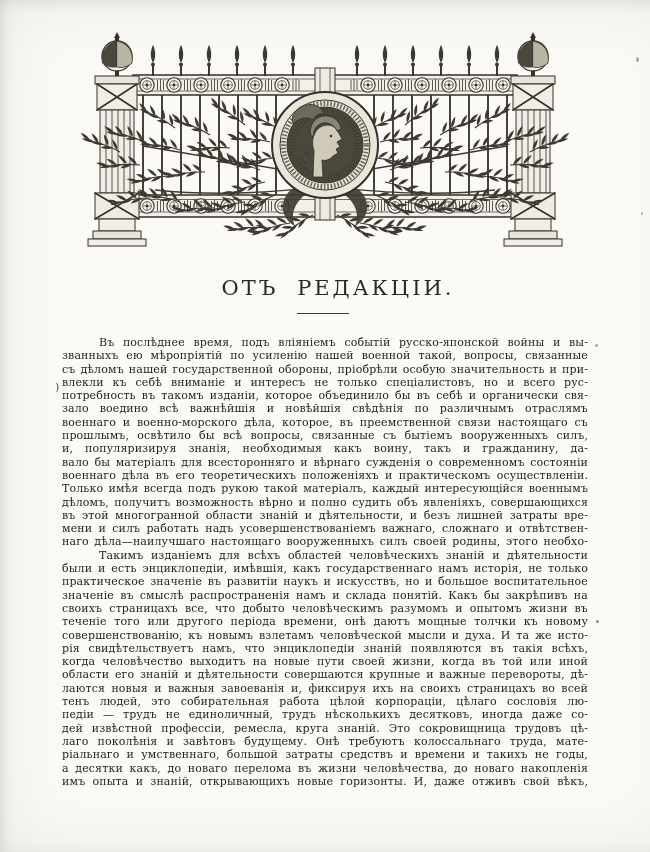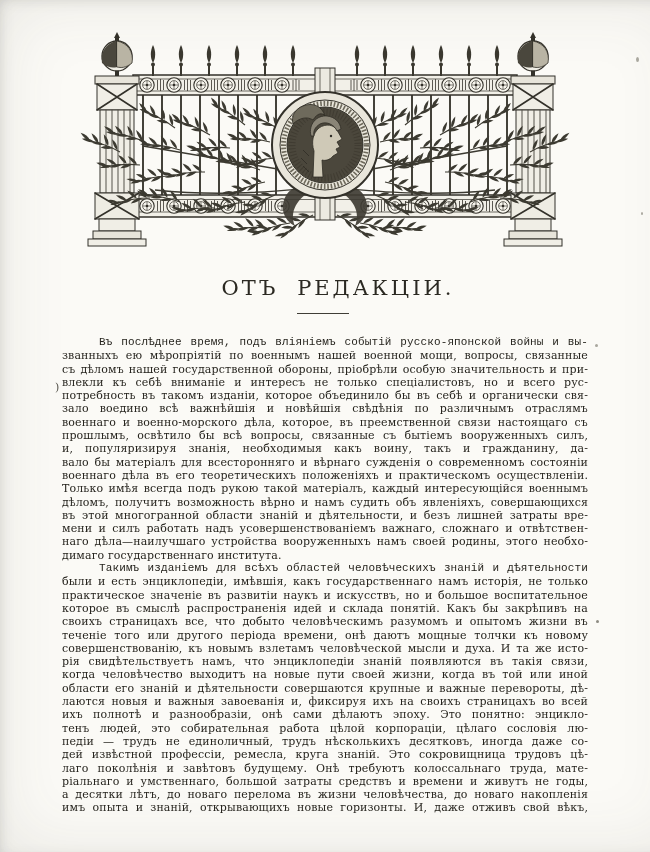--- a/index.html
+++ b/index.html
@@ -42,21 +42,21 @@
     font-size:11px;line-height:13.3px;
     letter-spacing:.12px;
     color:var(--ink);
   }
   .line{
     text-align:justify;
     text-align-last:justify;
     text-justify:inter-word;
     white-space:nowrap;
   }
-  .line.indent{ text-indent:37px;font-family:Liberation Mono, monospace; }
+  .line.indent{ text-indent:37px; }
   .line.flush-left{ text-align-last:left; white-space:normal; }
   .margin-mark{
     position:absolute;
     font-size:11px;color:#55534b;
   }
   .margin-paren{ left:55px; top:381px; }
   .margin-dot{
     left:596px; top:620px;
     width:3px;height:3px;border-radius:50%;
     background:#8d8b82;
@@ -272,56 +272,54 @@
       </g>
     </g>
   </svg>
 
   <div class="page-title">ОТЪ РЕДАКЦІИ.</div>
   <div class="title-rule"></div>
 
   <div class="body-text">
       <div>
         <div class="line indent">Въ послѣднее время, подъ вліяніемъ событій русско-японской войны и вы-</div>
-        <div class="line">званныхъ ею мѣропріятій по военнымъ нашей военной мощи, вопросы, связанные</div>
+        <div class="line">званныхъ ею мѣропріятій по усиленію нашей военной такой, вопросы, связанные</div>
         <div class="line">съ дѣломъ нашей государственной обороны, пріобрѣли особую значительность и при-</div>
         <div class="line">влекли къ себѣ вниманіе и интересъ не только спеціалистовъ, но и всего рус-</div>
         <div class="line">потребность въ такомъ изданіи, которое объединило бы въ себѣ и органически свя-</div>
         <div class="line">зало воедино всѣ важнѣйшія и новѣйшія свѣдѣнія по различнымъ отраслямъ</div>
         <div class="line">военнаго и военно-морского дѣла, которое, въ преемственной связи настоящаго съ</div>
         <div class="line">прошлымъ, освѣтило бы всѣ вопросы, связанные съ бытіемъ вооруженныхъ силъ,</div>
         <div class="line">и, популяризируя знанія, необходимыя какъ воину, такъ и гражданину, да-</div>
         <div class="line">вало бы матеріалъ для всесторонняго и вѣрнаго сужденія о современномъ состояніи</div>
         <div class="line">военнаго дѣла въ его теоретическихъ положеніяхъ и практическомъ осуществленіи.</div>
         <div class="line">Только имѣя всегда подъ рукою такой матеріалъ, каждый интересующійся военнымъ</div>
-        <div class="line">дѣломъ, получитъ возможность вѣрно и намъ судить объ явленіяхъ, совершающихся</div>
+        <div class="line">дѣломъ, получитъ возможность вѣрно и полно судить объ явленіяхъ, совершающихся</div>
         <div class="line">въ этой многогранной области знаній и дѣятельности, и безъ лишней затраты вре-</div>
         <div class="line">мени и силъ работать надъ усовершенствованіемъ важнаго, сложнаго и отвѣтствен-</div>
-        <div class="line">наго дѣла—наилучшаго устройства вооруженныхъ намъ своей родины, этого необхо-</div>
-        <div class="line flush-left">димаго государственнаго института.</div>
+        <div class="line">наго дѣла—наилучшаго настоящаго вооруженныхъ силъ своей родины, этого необхо-</div>
       </div>
       <div>
         <div class="line indent">Такимъ изданіемъ для всѣхъ областей человѣческихъ знаній и дѣятельности</div>
         <div class="line">были и есть энциклопедіи, имѣвшія, какъ государственнаго намъ исторія, не только</div>
         <div class="line">практическое значеніе въ развитіи наукъ и искусствъ, но и большое воспитательное</div>
-        <div class="line">которое въ смыслѣ распространенія идей и склада понятій. Какъ бы закрѣпивъ на</div>
+        <div class="line">значеніе въ смыслѣ распространенія намъ и склада понятій. Какъ бы закрѣпивъ на</div>
         <div class="line">своихъ страницахъ все, что добыто человѣческимъ разумомъ и опытомъ жизни въ</div>
         <div class="line">теченіе того или другого періода времени, онѣ даютъ мощные толчки къ новому</div>
         <div class="line">совершенствованію, къ новымъ взлетамъ человѣческой мысли и духа. И та же исто-</div>
-        <div class="line">рія свидѣтельствуетъ намъ, что энциклопедіи знаній появляются въ такія связи,</div>
+        <div class="line">рія свидѣтельствуетъ намъ, что энциклопедіи знаній появляются въ такія всѣхъ,</div>
         <div class="line">когда человѣчество выходитъ на новые пути своей жизни, когда въ той или иной</div>
         <div class="line">области его знаній и дѣятельности совершаются крупные и важные перевороты, дѣ-</div>
         <div class="line">лаются новыя и важныя завоеванія и, фиксируя ихъ на своихъ страницахъ во всей</div>
-        <div class="line">ихъ полнотѣ и разнообразіи, онѣ сами дѣлаютъ эпоху. Это понятно: энцикло-</div>
         <div class="line">тенъ людей, это собирательная работа цѣлой корпораціи, цѣлаго сословія лю-</div>
         <div class="line">педіи — трудъ не единоличный, трудъ нѣсколькихъ десятковъ, иногда даже со-</div>
         <div class="line">дей извѣстной профессіи, ремесла, круга знаній. Это сокровищница трудовъ цѣ-</div>
         <div class="line">лаго поколѣнія и завѣтовъ будущему. Онѣ требуютъ колоссальнаго труда, мате-</div>
-        <div class="line">ріальнаго и умственнаго, большой затраты средствъ и времени и живутъ не годы,</div>
-        <div class="line">а десятки лѣтъ, до новаго перелома въ жизни человѣчества, до новаго накопленія</div>
+        <div class="line">ріальнаго и умственнаго, большой затраты средствъ и времени и такихъ не годы,</div>
+        <div class="line">а десятки какъ, до новаго перелома въ жизни человѣчества, до новаго накопленія</div>
         <div class="line">имъ опыта и знаній, открывающихъ новые горизонты. И, даже отживъ свой вѣкъ,</div>
       </div>
     </div>
 
   <span class="margin-mark margin-paren">)</span>
   <span class="margin-mark margin-dot"></span>
   <span class="scan-speck speck-a"></span>
   <span class="scan-speck speck-b"></span>
   <span class="scan-speck speck-c"></span>
 </div>

